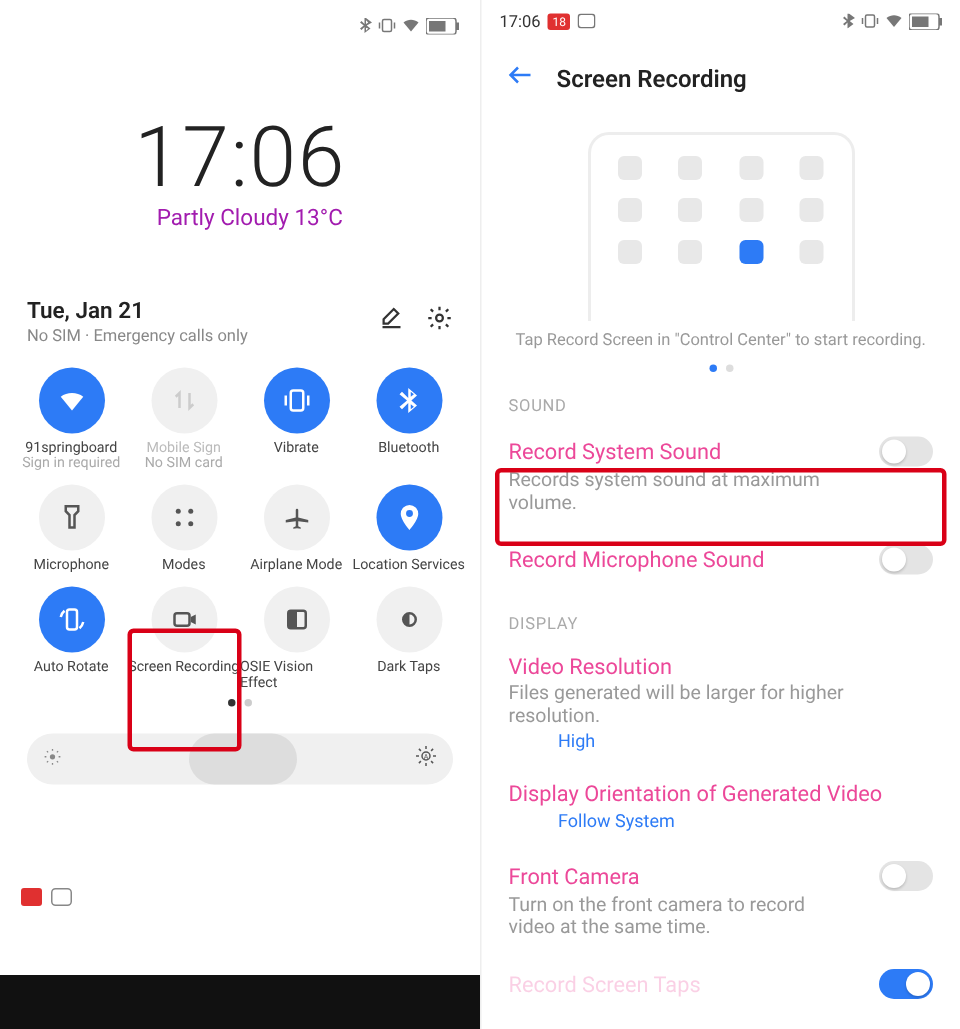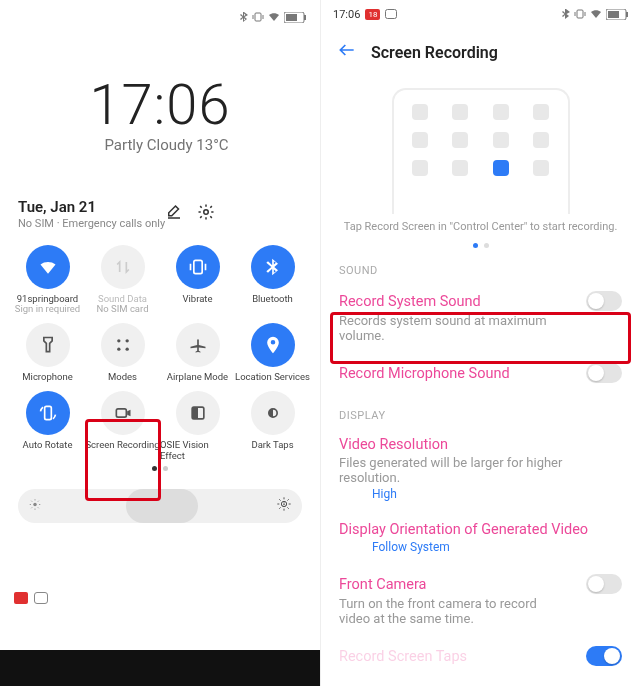--- a/index.html
+++ b/index.html
@@ -47,28 +47,28 @@
     margin-top: 38px;
   }
   .big-time {
     font-size: 56px;
     font-weight: 300;
     letter-spacing: 1px;
     color: #222;
   }
   .weather {
     font-size: 15px;
-    color: #737373;
+    color: #a21caf;
     margin-top: -2px;
     padding-left: 13px;
   }
   .date-row {
     display: flex;
     align-items: center;
-    justify-content: flex-start;
+    justify-content: space-between;
     padding: 0 18px;
     margin-top: 44px;
   }
   .date-row .left-text { line-height: 1.25; }
   .date-row .date { font-size: 15px; font-weight: 600; color: #222; }
   .date-row .sim  { font-size: 11px; color: #888; }
   .date-row .icons { display: flex; gap: 14px; }
   .date-row .icons svg { width: 18px; height: 18px; }
 
   .qs-grid {
@@ -294,21 +294,21 @@
         <span>91springboard</span>
         <span class="sub">Sign in required</span>
       </div>
 
       <div class="qs-tile disabled">
         <div class="qs-circle">
             <svg viewBox="0 0 24 24">
               <path stroke="#ccc" stroke-width="2" fill="none" d="M8 18V6l-3 3m11-3v12l3-3"></path>
             </svg>
           </div>
-        <span>Sound Data</span>
+        <span>Mobile Sign</span>
         <span class="sub">No SIM card</span>
       </div>
 
       <div class="qs-tile">
         <div class="qs-circle on">
             <svg viewBox="0 0 24 24">
               <rect x="7" y="4" width="10" height="16" rx="2" fill="none" stroke="#fff" stroke-width="2"></rect>
               <path stroke="#fff" stroke-width="2" d="M3 8v8m18-8v8"></path>
             </svg>
           </div>

